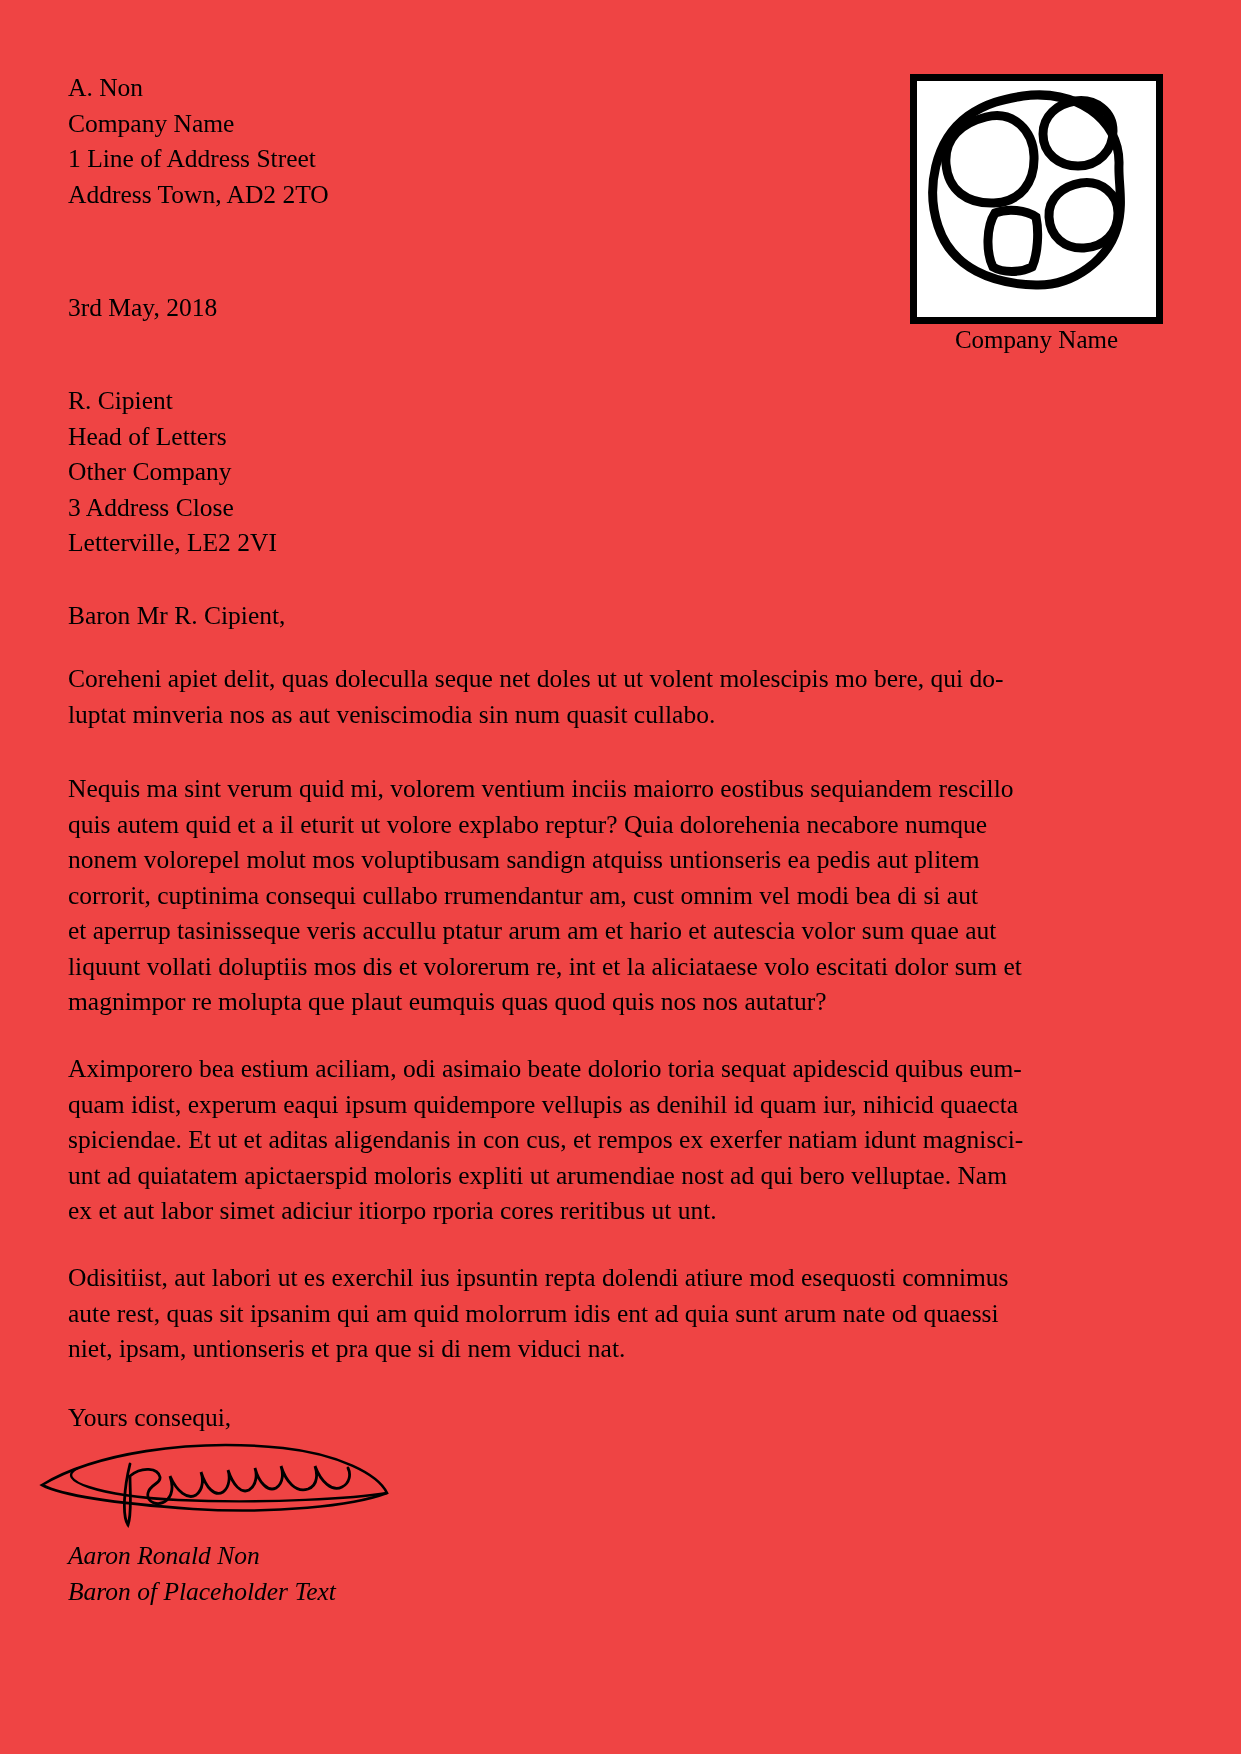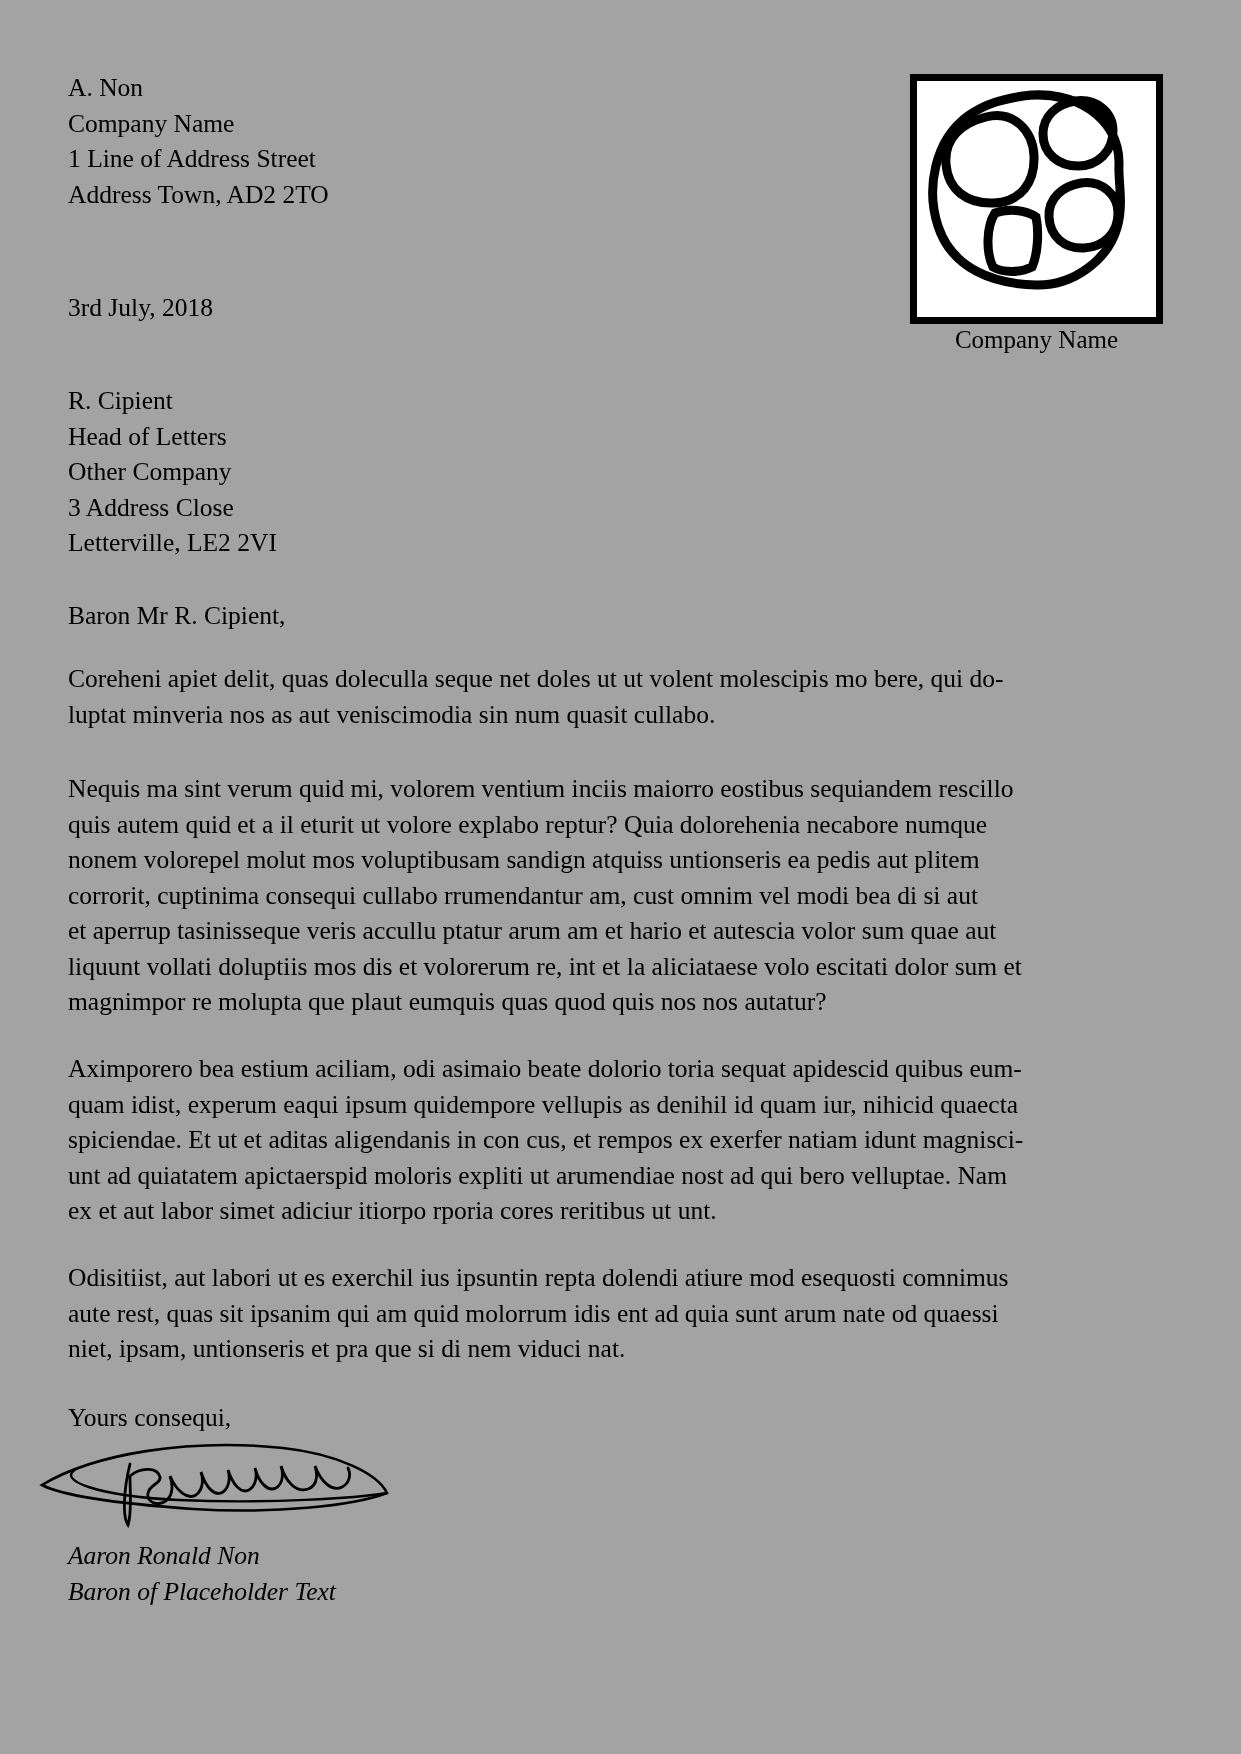--- a/index.html
+++ b/index.html
@@ -1,20 +1,20 @@
 <!DOCTYPE html>
 <html><head>
 <meta charset="utf-8">
 <style>
   html, body { margin: 0; padding: 0; background: #ffffff; }
   .page {
     position: relative;
     width: 1241px;
     height: 1754px;
-    background: #a3a3a3;
+    background: #ef4444;
     color: #000000;
     font-family: "Liberation Serif", serif;
     overflow: hidden;
   }
   .textblock {
     position: absolute;
     left: 68px;
     font-size: 25.5px;
     line-height: 35.5px;
     white-space: pre-line;
@@ -90,21 +90,21 @@
                    C141,163 126,151 125,131 C124,112 139,100 157,97 Z" stroke="#000" stroke-width="9"></path>
 
           <path d="M71,127 C84,122 102,124 112,131 C115,145 114,168 108,181
                    C96,187 79,187 69,181 C62,167 62,141 71,127 Z" stroke="#000" stroke-width="9"></path>
         </svg>
       </span>
     </div>
     <div class="logo-caption">Company Name</div>
   </div>
 
-  <div class="textblock date-line">3rd July, 2018</div>
+  <div class="textblock date-line">3rd May, 2018</div>
 
   <div class="textblock recipient-block">R. Cipient
 Head of Letters
 Other Company
 3 Address Close
 Letterville, LE2 2VI</div>
 
   <div class="textblock salutation-line">Baron Mr R. Cipient,</div>
 
   <div class="textblock para-1">Coreheni apiet delit, quas doleculla seque net doles ut ut volent molescipis mo bere, qui do-

